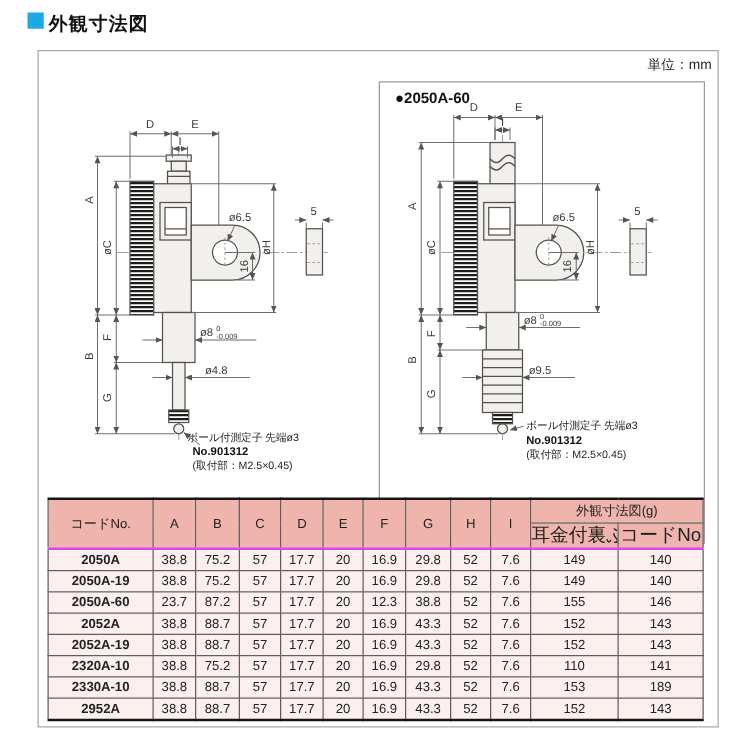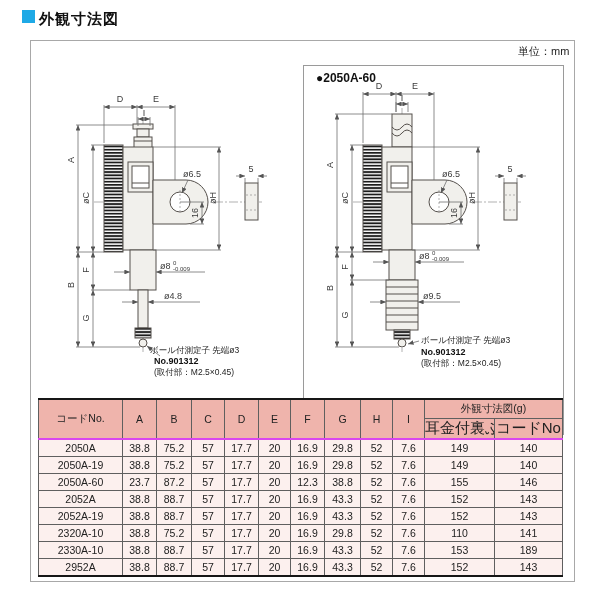--- a/index.html
+++ b/index.html
@@ -31,21 +31,21 @@
   .unit{font-size:11px;fill:#222;}
   .mid{text-anchor:middle;}
   
   .dim-table{position:absolute;left:38px;top:398px;border-collapse:collapse;table-layout:fixed;width:524px;font-size:10.5px;}
   .dim-table th,.dim-table td{border:1px solid #5f5f5f;padding:0;text-align:center;vertical-align:middle;color:#222;overflow:hidden;white-space:nowrap;}
   .dim-table thead th{background:#efb4ac;font-weight:normal;height:18px;}
   .dim-table thead tr.sub th{height:13px;font-size:15px;}
   .dim-table thead{border-bottom:2px solid #d946ef;}
   .dim-table{border-top:2px solid #161616;border-bottom:2px solid #161616;}
   .dim-table tbody td{background:#fcf0ee;height:16px;}
-  .dim-table tbody td.code{font-weight:normal;}
+  .dim-table tbody td.code{font-weight:bold;}
 </style>
 </head>
 <body>
 
 <div class="title-bar">
   <span class="title-sq"></span>
   <span class="title-tx">外観寸法図</span>
 </div>
 
 <div class="outer-box">

